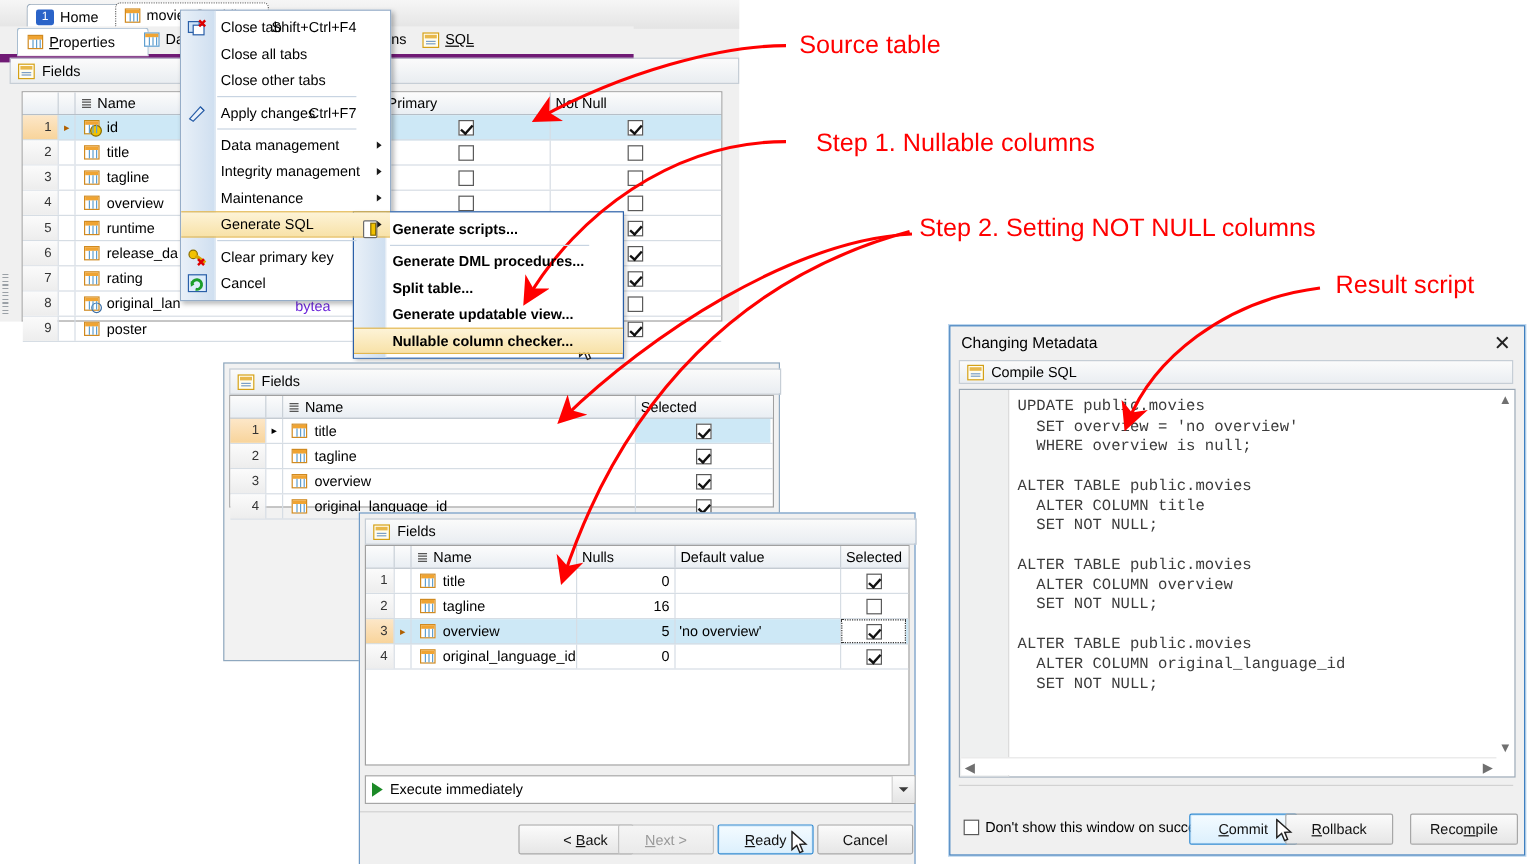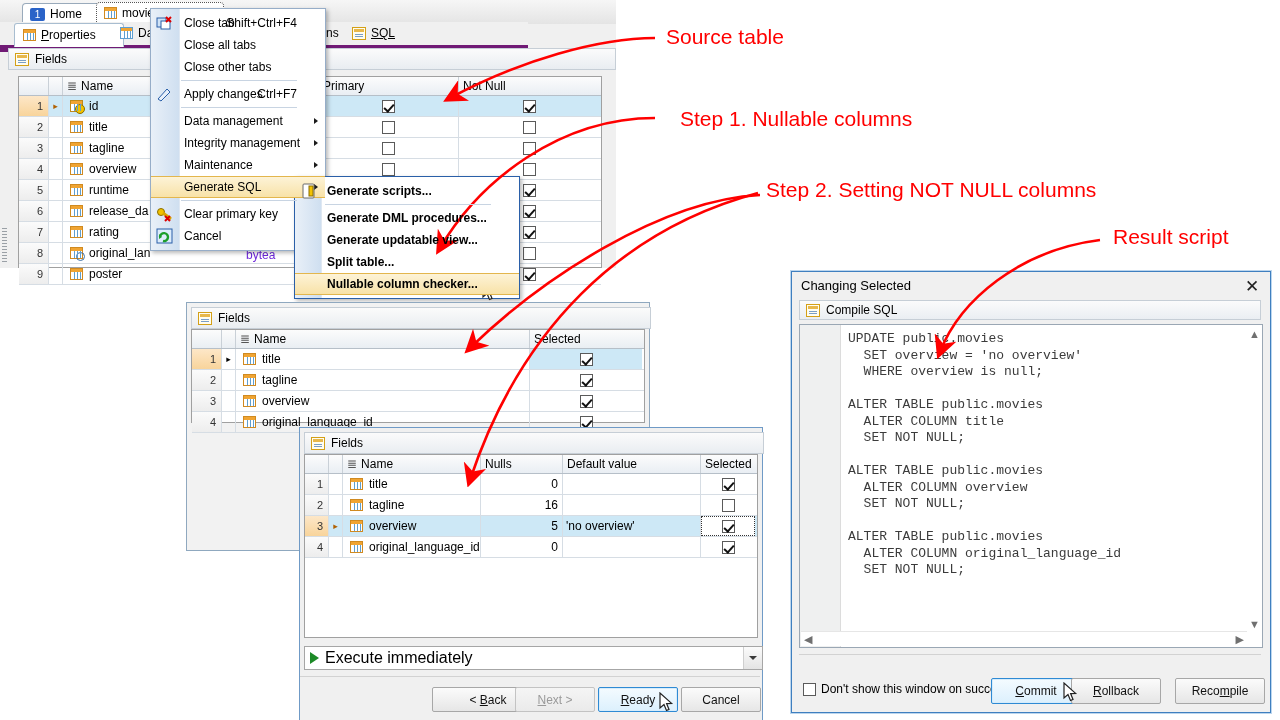--- a/index.html
+++ b/index.html
@@ -100,21 +100,21 @@
      border:1px solid #c6ced6;display:flex;align-items:center;gap:6px;padding-left:6px;font-size:12px;}
 
   .fldico{width:14px;height:13px;border:1px solid #d4a017;background:#fffdf0;box-sizing:border-box;
      position:relative;flex:none;}
   .fldico:before{content:"";position:absolute;left:1px;top:1px;right:1px;height:3px;background:#e8b84b;}
   .fldico:after{content:"";position:absolute;left:2px;top:6px;width:8px;height:1px;
      box-shadow:0 2px 0 #7a9ec7;background:#7a9ec7;}
 
   
   .combo{position:absolute;background:#fff;border:1px solid #a6a6a6;height:22px;
-     display:flex;align-items:center;gap:6px;padding-left:5px;font-size:16px;}
+     display:flex;align-items:center;gap:6px;padding-left:5px;font-size:12px;}
   .combo .arrowbox{position:absolute;right:0;top:0;width:18px;height:100%;
      background:linear-gradient(to bottom,#fbfbfb,#e4e4e4);border-left:1px solid #cfcfcf;
      display:flex;align-items:center;justify-content:center;}
   .caret{width:0;height:0;border-top:4px solid #3a3a3a;border-left:4px solid transparent;border-right:4px solid transparent;}
   .playico{width:0;height:0;border-left:9px solid #1c8a27;border-top:6px solid transparent;border-bottom:6px solid transparent;}
 
   .btn{position:absolute;height:23px;border:1px solid #a7a7a7;border-radius:2px;
      background:linear-gradient(to bottom,#fbfbfb,#e6e6e6);
      display:flex;align-items:center;justify-content:center;font-size:12px;color:#111;}
   .btn.def{border:1px solid #2e8ad4;box-shadow:inset 0 0 0 1px #d6ecfb;
@@ -423,25 +423,25 @@
           </svg></span>
     <span>Generate scripts...</span>
   </div>
       <div class="msep"></div>
       <div class="mi">
 
     <span>Generate DML procedures...</span>
   </div>
       <div class="mi">
 
+    <span>Split table...</span>
+  </div>
+      <div class="mi">
+
     <span>Generate updatable view...</span>
-  </div>
-      <div class="mi">
-
-    <span>Split table...</span>
   </div>
       <div class="mi hl">
 
     <span>Nullable column checker...</span>
   </div>
     </div>
 </div>
 
 <svg class="abs" style="left:482px;top:281px;" width="16" height="22" viewBox="0 0 16 22">
   <path d="M1,1 L1,16 L5,12.5 L7.5,18.5 L10,17.4 L7.6,11.6 L12.6,11.4 Z" fill="#ffffff" stroke="#222" stroke-width="1.2"></path>
@@ -613,21 +613,21 @@
   <div class="btn" style="left:381px;top:259px;width:78px;">
     <span>Cancel</span>
   </div>
 </div>
 
 <svg class="abs" style="left:659px;top:692px;" width="16" height="22" viewBox="0 0 16 22">
   <path d="M1,1 L1,16 L5,12.5 L7.5,18.5 L10,17.4 L7.6,11.6 L12.6,11.4 Z" fill="#ffffff" stroke="#222" stroke-width="1.2"></path>
 </svg>
 
 <div class="abs" id="meta">
-  <div class="title">Changing Selected</div>
+  <div class="title">Changing Metadata</div>
   <div class="closeX">✕</div>
 
   <div class="abs" style="left:7px;top:28px;width:462px;height:20px;
        background:linear-gradient(to bottom,#fbfbfb,#eaeef2);border:1px solid #c6ced6;
        display:flex;align-items:center;gap:6px;padding-left:6px;box-sizing:border-box;">
     <span class="fldico"></span>
     <span>Compile SQL</span>
   </div>
 
   <div class="sqlarea" style="left:7px;top:52px;width:462px;height:322px;">

